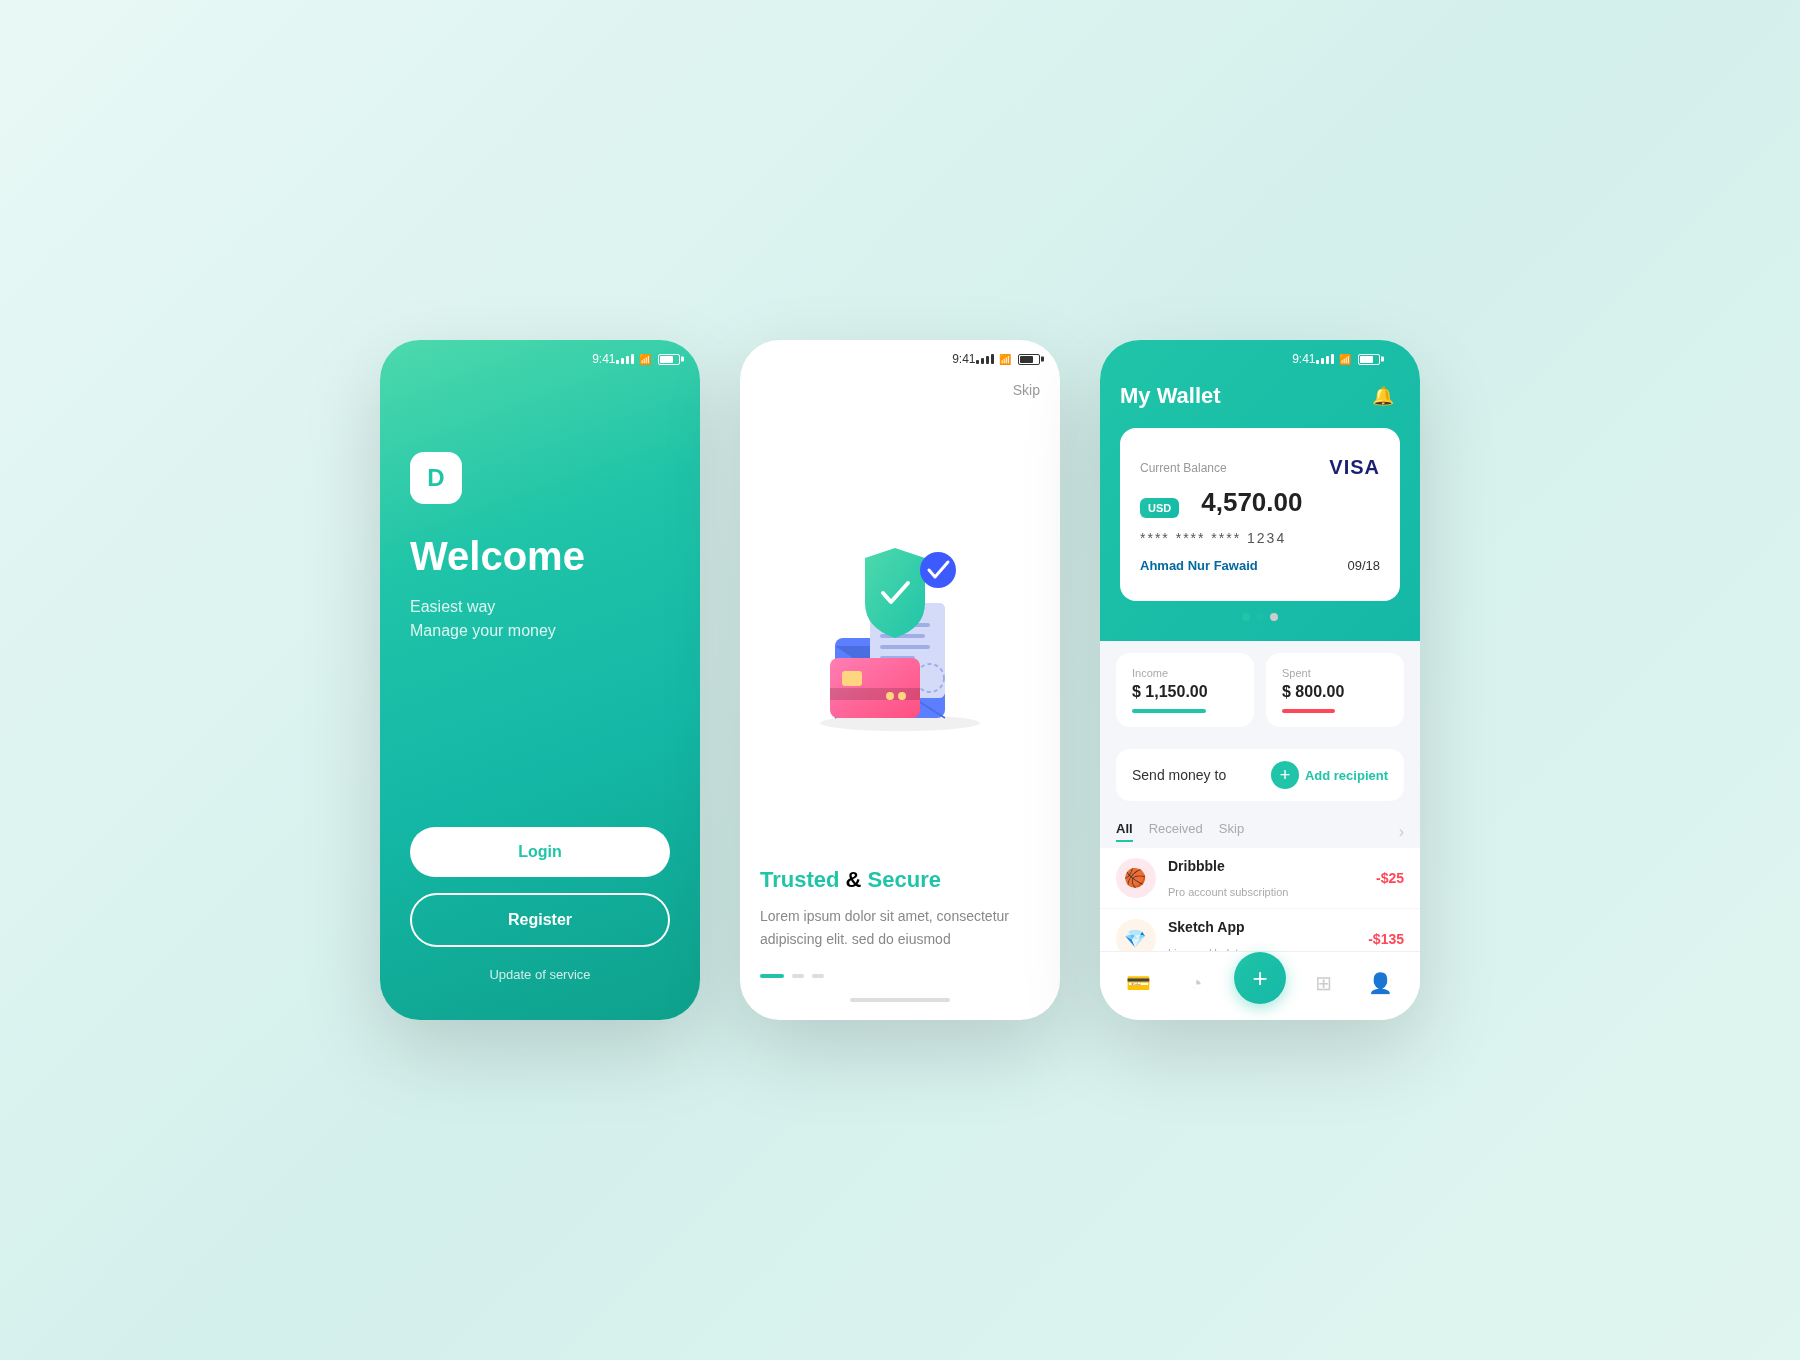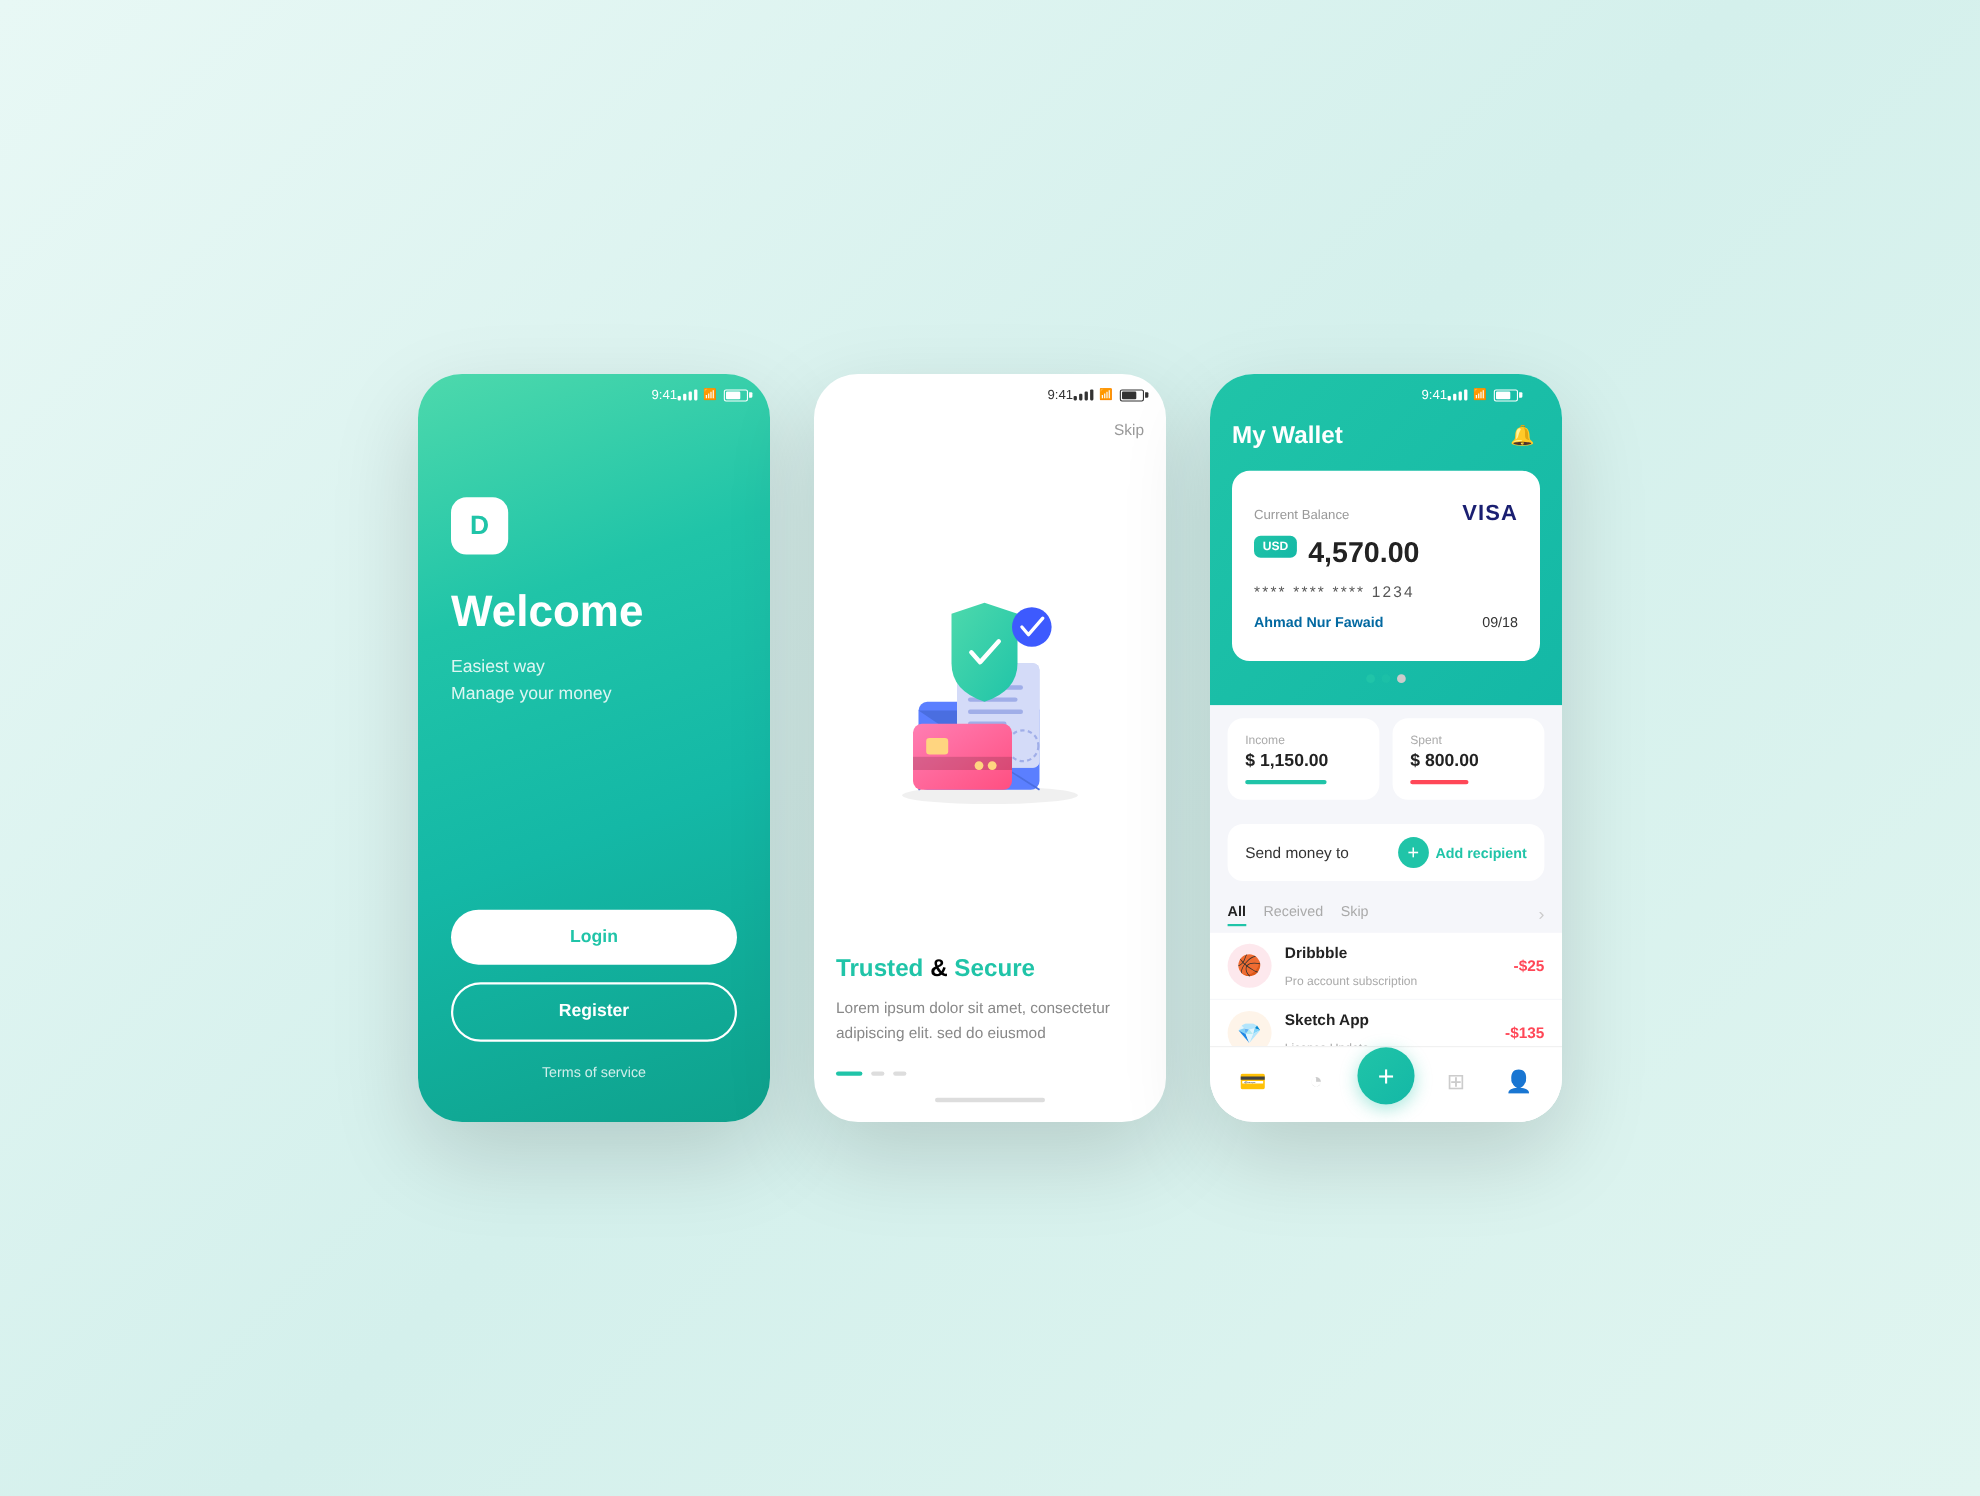--- a/index.html
+++ b/index.html
@@ -268,22 +268,22 @@
       color: #999;
     }
     .visa-text {
       font-size: 20px;
       font-weight: 700;
       color: #1a1f71;
       letter-spacing: 1px;
     }
     .card-balance-row {
       display: flex;
-      align-items: flex-start;
-      gap: 10px;
+      align-items: flex-end;
+      gap: 22px;
       margin-bottom: 12px;
     }
     .usd-badge {
       background: linear-gradient(135deg, #20c4a8, #14b8a6);
       color: white;
       font-size: 11px;
       font-weight: 700;
       padding: 4px 8px;
       border-radius: 6px;
     }
@@ -539,21 +539,21 @@
         <span>D</span>
       </div>
       <div class="welcome-title">Welcome</div>
       <div class="welcome-subtitle">
         <span>Easiest way</span><br>
         <span>Manage your money</span>
       </div>
       <div style="height: 40px;"></div>
       <button class="btn-login">Login</button>
       <button class="btn-register">Register</button>
-      <div class="terms-link">Terms of service</div>
+      <div class="terms-link">Update of service</div>
     </div>
   </div>
 
   <div class="phone phone-2">
     <div class="status-bar status-bar-dark">
       <span>9:41</span>
       <div class="status-icons">
         <div class="signal-bars">
           <div class="signal-bar" style="height:4px; background:#333;"></div>
           <div class="signal-bar" style="height:6px; background:#333;"></div>

